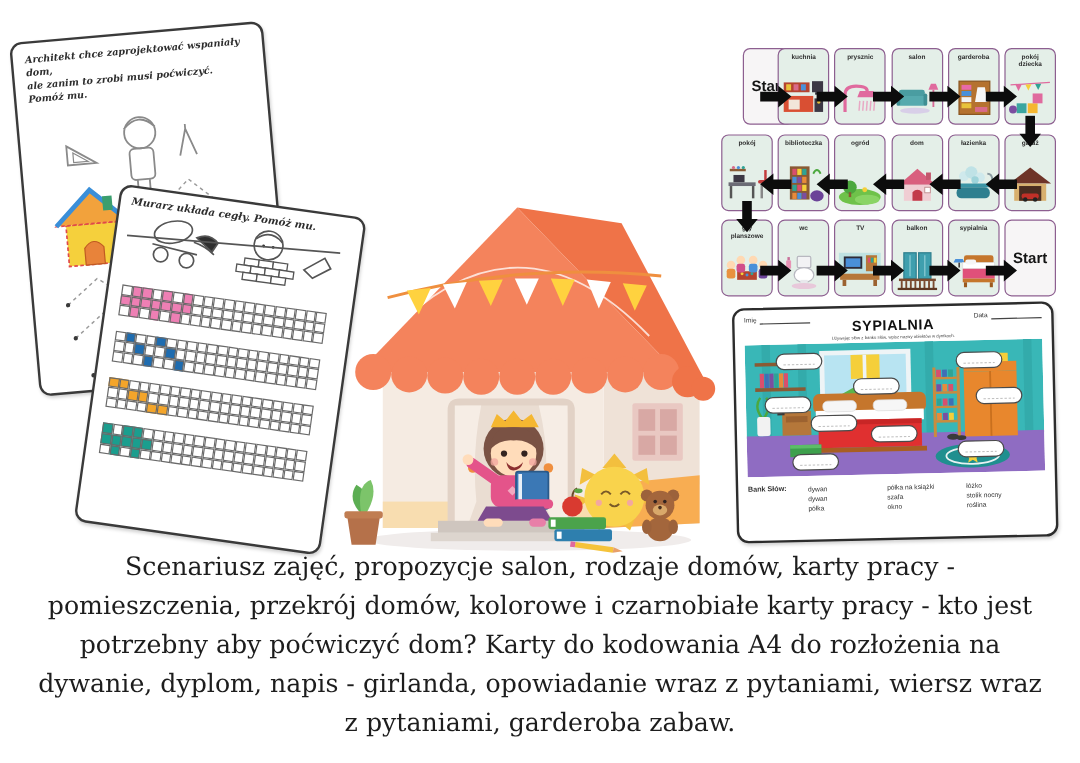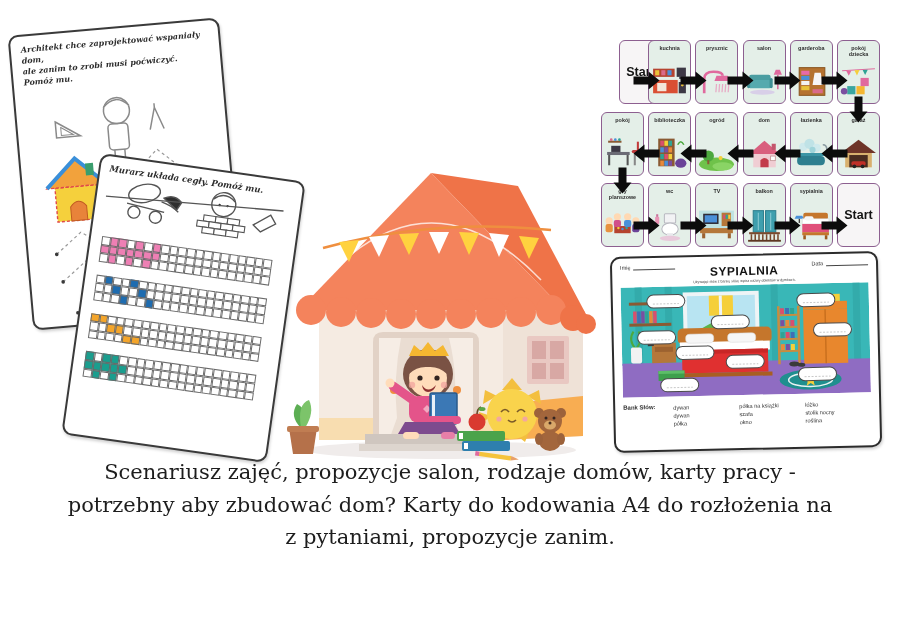--- a/index.html
+++ b/index.html
@@ -989,16 +989,18 @@
             <div>łóżko</div>
             <div>stolik nocny</div>
             <div>roślina</div>
           </div>
         </div>
     </div>
   </div>
 
   <div class="description">
     <div>Scenariusz zajęć, propozycje salon, rodzaje domów, karty pracy -</div>
-    <div>potrzebny aby zbudować dom? Karty do kodowania A4 do rozłożenia na</div>
-    <div>z pytaniami, propozycje zanim.</div>
+    <div>pomieszczenia, przekrój domów, kolorowe i czarnobiałe karty pracy - kto jest</div>
+    <div>potrzebny aby poćwiczyć dom? Karty do kodowania A4 do rozłożenia na</div>
+    <div>dywanie, dyplom, napis - girlanda, opowiadanie wraz z pytaniami, wiersz wraz</div>
+    <div>z pytaniami, garderoba zabaw.</div>
   </div>
 </div>
 
 </body></html>

